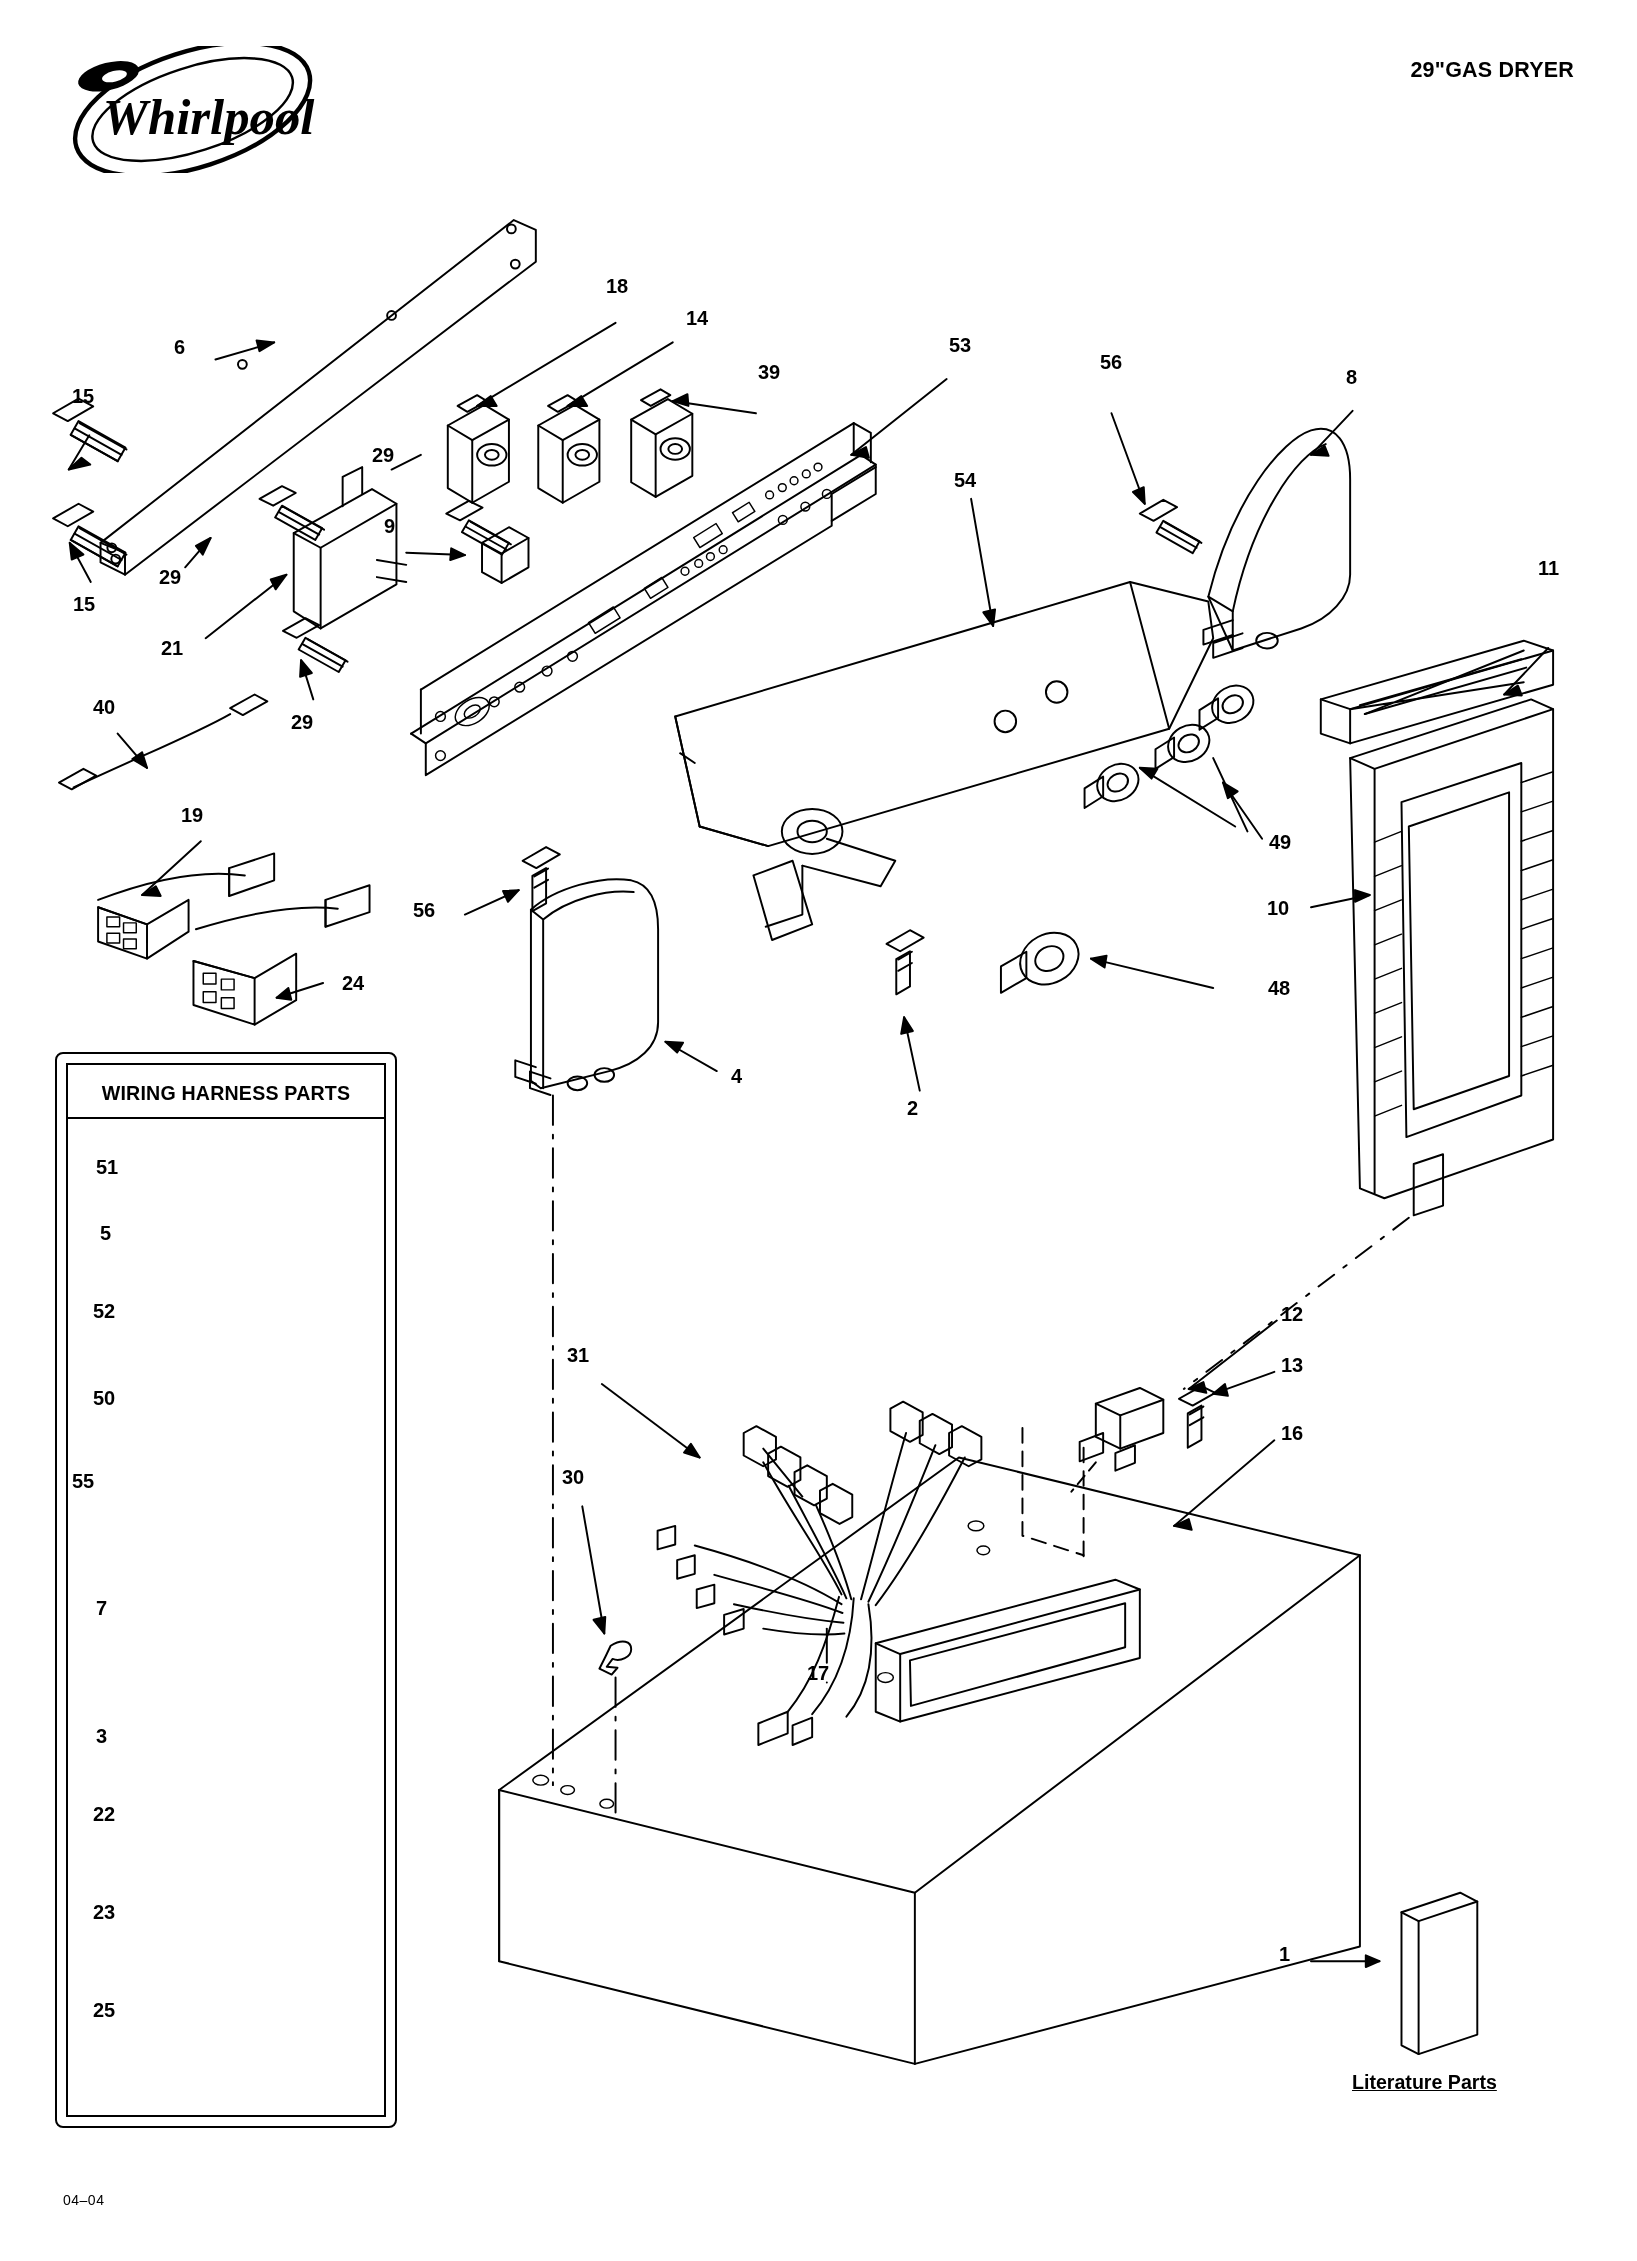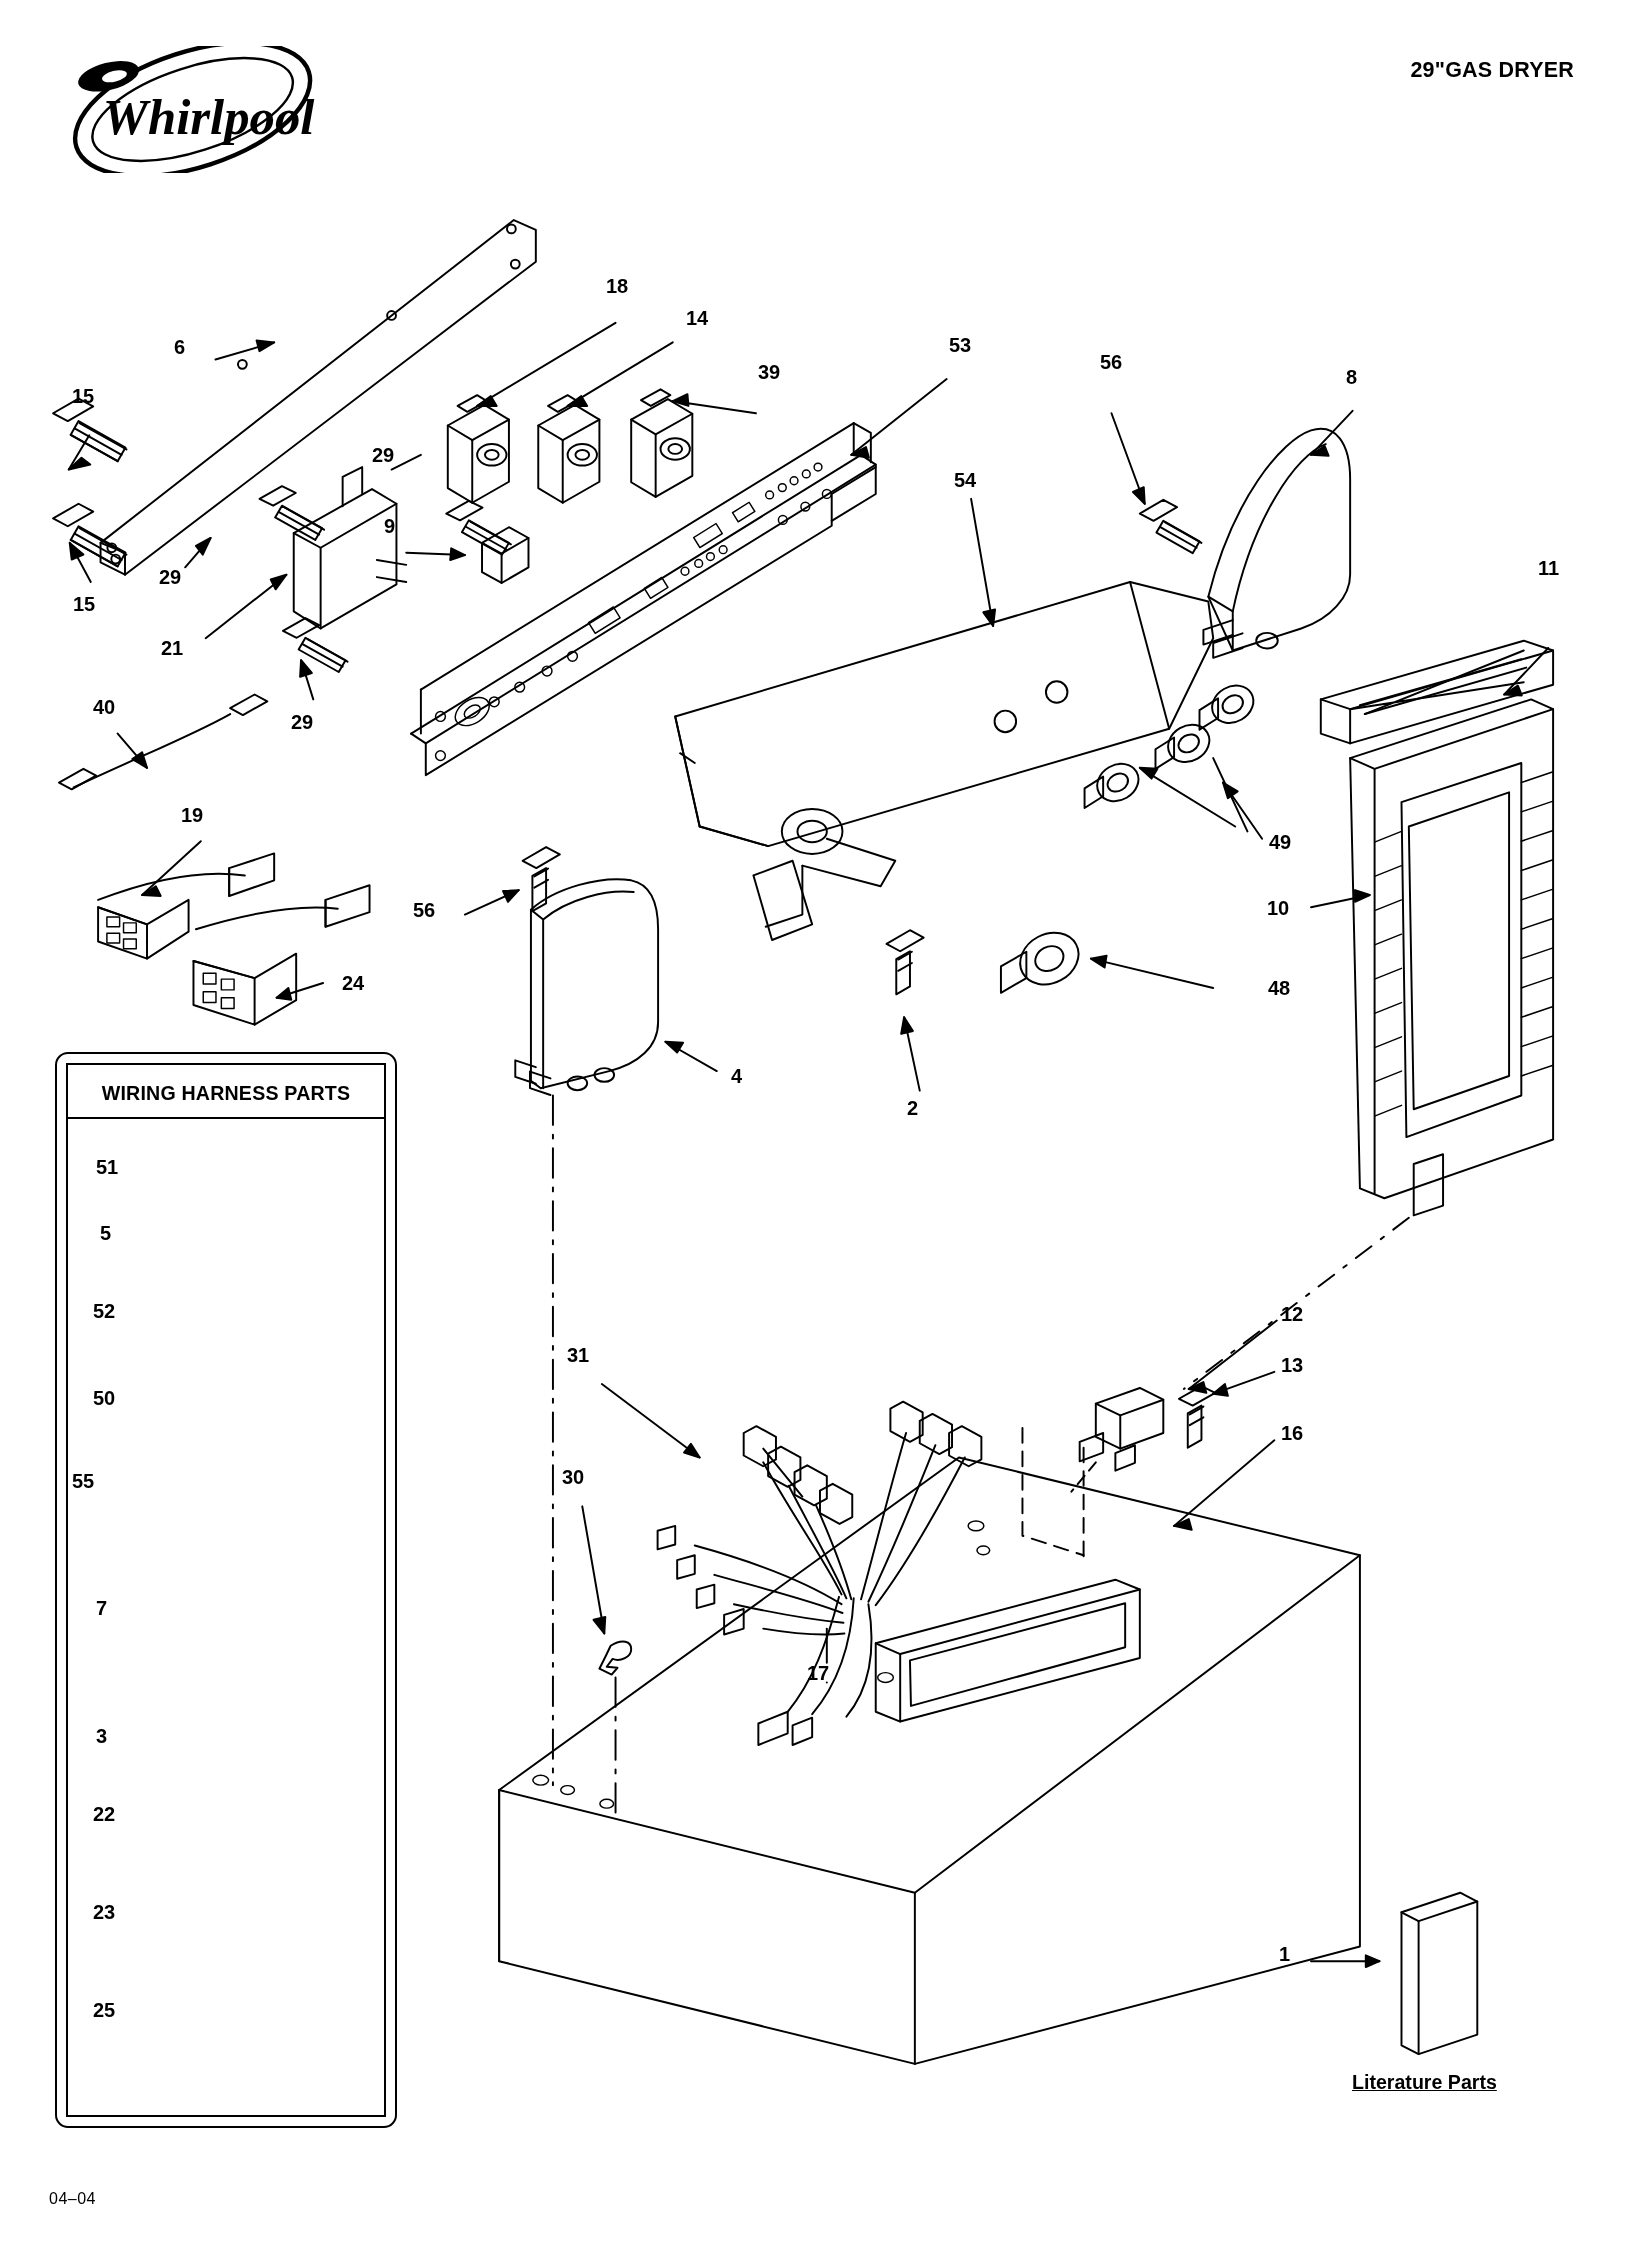--- a/index.html
+++ b/index.html
@@ -33,34 +33,34 @@
     right: 64px;
     top: 58px;
     font-size: 21.5px;
     font-weight: bold;
     letter-spacing: 0.2px;
     white-space: nowrap;
   }
 
   
   #revision-date {
-    left: 49px;
+    left: 63px;
     bottom: 53px;
-    font-size: 16px;
+    font-size: 14px;
     letter-spacing: 0.5px;
   }
 
   
   #wiring-panel {
     left: 55px;
     top: 1052px;
     width: 342px;
     height: 1076px;
     border: 2.4px solid #000;
-    border-radius: 13px;
+    border-radius: 8px;
     background: #fff;
     box-sizing: border-box;
   }
   #wiring-panel-inner {
     position: absolute;
     left: 8.8px;
     top: 8.8px;
     right: 8.8px;
     bottom: 8.8px;
     border: 2px solid #000;

